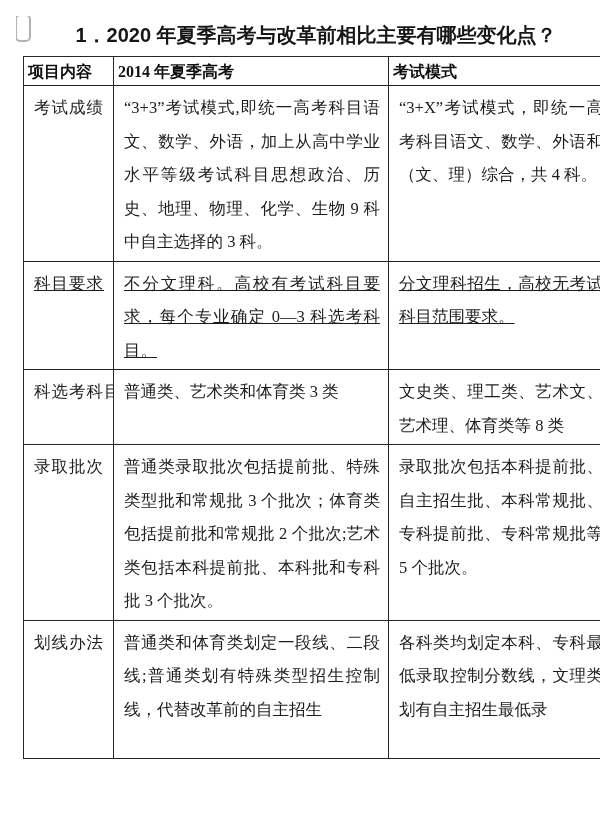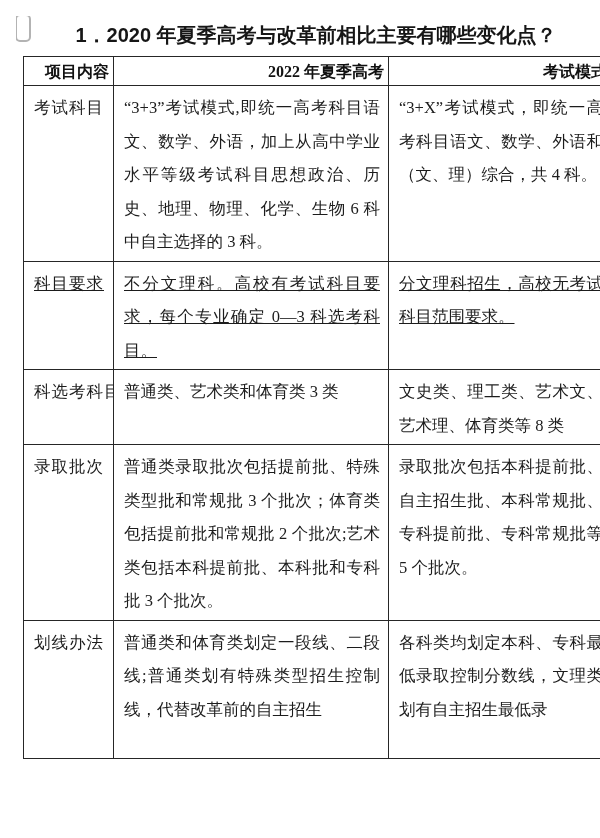--- a/index.html
+++ b/index.html
@@ -39,21 +39,21 @@
   table.compare col.c-2020  { width: 275px; }
   table.compare col.c-before{ width: 223px; }
   table.compare th, table.compare td {
     border: 1.5px solid #262626;
     vertical-align: top;
     font-size: 16.5px;
     overflow: hidden;
   }
   table.compare th {
     font-weight: 700;
-    text-align: right;
+    text-align: left;
     padding: 4px 4px 3px 4px;
     height: 21px;
     line-height: 21px;
     font-size: 16px;
     color: #111;
   }
   table.compare td {
     padding: 5px 8px 2px 10px;
     line-height: 33.5px;
     text-align: justify;
@@ -82,28 +82,28 @@
 
 <table class="compare">
   <colgroup>
     <col class="c-label">
       <col class="c-2020">
       <col class="c-before">
   </colgroup>
   <thead>
     <tr>
       <th>项目内容</th>
-      <th>2022 年夏季高考</th>
+      <th>2014 年夏季高考</th>
       <th>考试模式</th>
     </tr>
   </thead>
   <tbody>
     <tr class="r-subjects">
-      <td class="row-label">考试科目</td>
-      <td>“3+3”考试模式,即统一高考科目语文、数学、外语，加上从高中学业水平等级考试科目思想政治、历史、地理、物理、化学、生物 6 科中自主选择的 3 科。</td>
+      <td class="row-label">考试成绩</td>
+      <td>“3+3”考试模式,即统一高考科目语文、数学、外语，加上从高中学业水平等级考试科目思想政治、历史、地理、物理、化学、生物 9 科中自主选择的 3 科。</td>
       <td>“3+X”考试模式，即统一高考科目语文、数学、外语和（文、理）综合，共 4 科。</td>
     </tr>
     <tr class="r-require">
       <td class="row-label">科目要求</td>
       <td>不分文理科。高校有考试科目要求，每个专业确定 0—3 科选考科目。</td>
       <td>分文理科招生，高校无考试科目范围要求。</td>
     </tr>
     <tr class="r-category">
       <td class="row-label">科选考科目</td>
       <td>普通类、艺术类和体育类 3 类</td>

